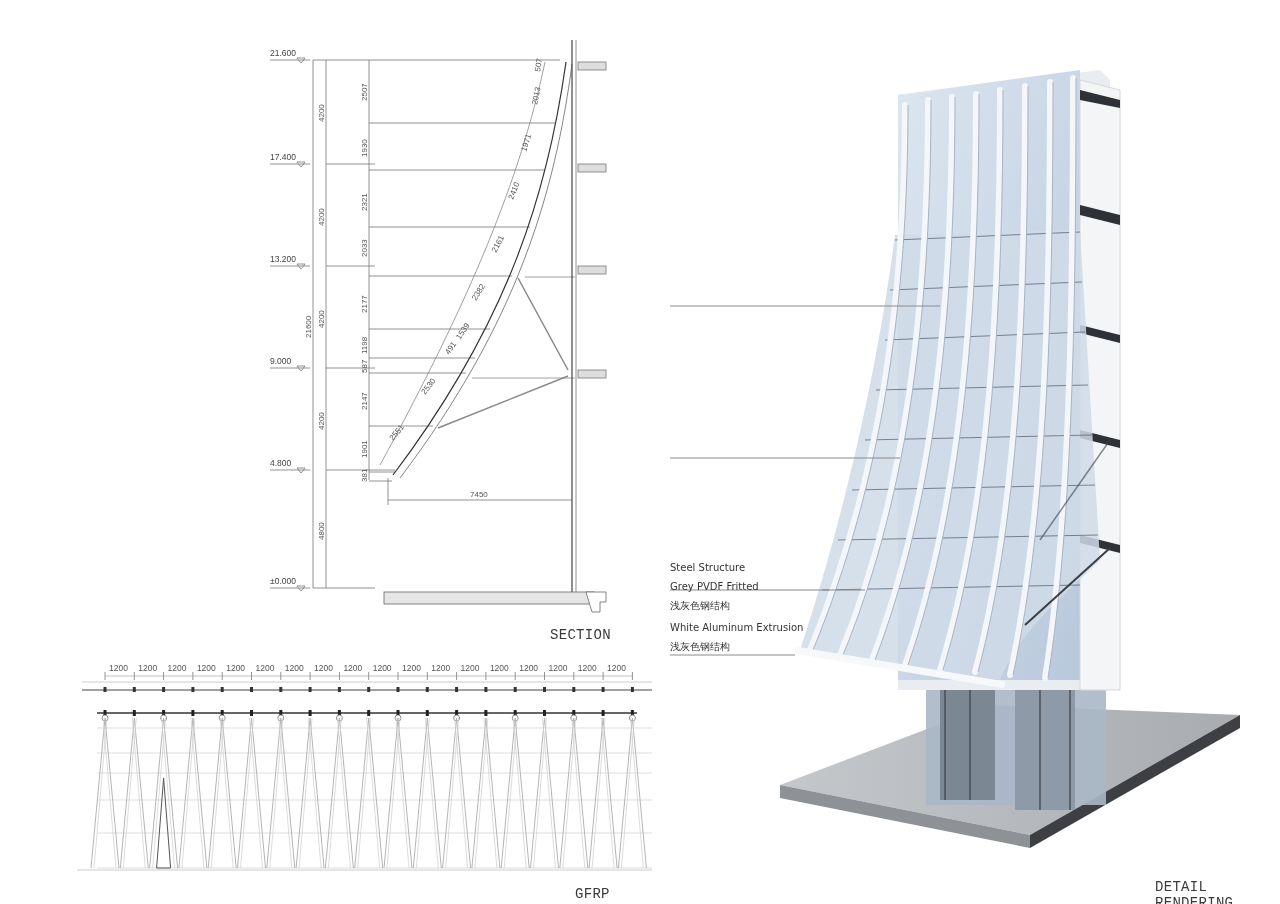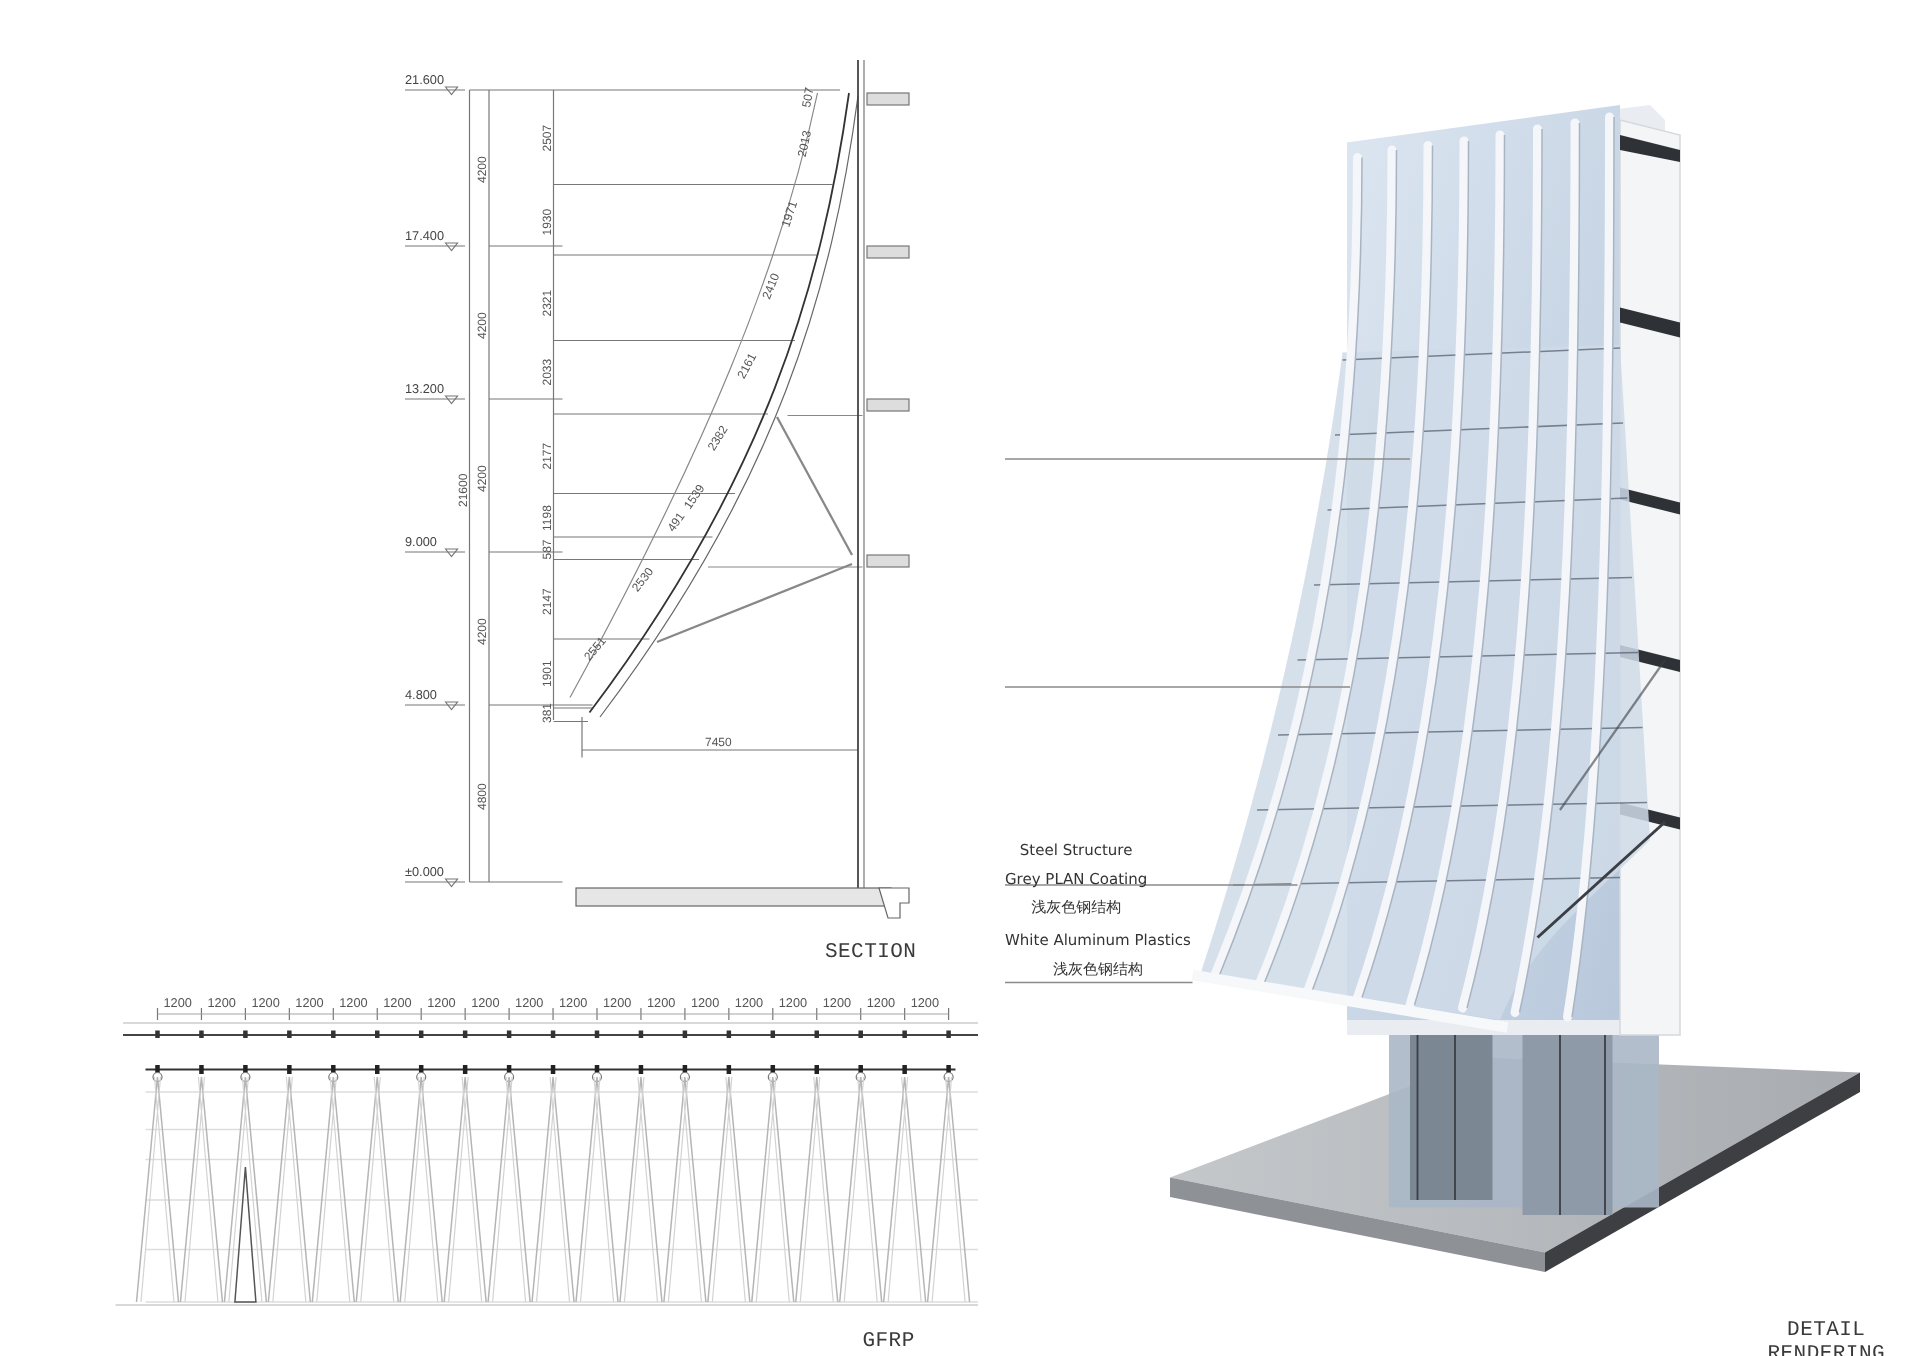--- a/index.html
+++ b/index.html
@@ -1,17 +1,17 @@
 <!DOCTYPE html>
 <html><head>
 <meta charset="utf-8">
 <style>
   html,body{margin:0;padding:0;background:#ffffff;}
   body{width:1280px;height:904px;position:relative;overflow:hidden;font-family:"Liberation Sans",sans-serif;color:#333;}
-  .abs{position:absolute;text-align:center;}
+  .abs{position:absolute;}
   svg text{font-family:"Liberation Sans",sans-serif;}
   .caption{position:absolute;font-size:14px;letter-spacing:0.3px;color:#3a3a3a;font-family:Liberation Mono, monospace;}
   .label-block{position:absolute;font-size:10px;color:#333;line-height:19px;font-family:"DejaVu Sans",sans-serif;}
   .label-block .ln{display:block;white-space:nowrap;}
 </style>
 </head>
 <body>
 
 <div class="abs" style="left:0;top:0;width:640px;height:650px;">
   <svg width="640" height="650" viewBox="0 0 640 650">
@@ -341,22 +341,22 @@
     <g stroke="#8a8a8a" stroke-width="1">
       <line x1="30" y1="306" x2="300" y2="306"></line>
       <line x1="30" y1="458" x2="260" y2="458"></line>
       <line x1="30" y1="590" x2="225" y2="590"></line>
       <line x1="30" y1="655" x2="155" y2="655"></line>
     </g>
   </svg>
 
   <div class="label-block" style="left:30px;top:534px;margin-top:24px;">
     <span class="ln">Steel Structure</span>
-    <span class="ln">Grey PLAN Coating</span>
+    <span class="ln">Grey PVDF Fritted</span>
     <span class="ln">浅灰色钢结构</span>
   </div>
   <div class="label-block" style="left:30px;top:618px;">
-    <span class="ln">White Aluminum Plastics</span>
+    <span class="ln">White Aluminum Extrusion</span>
     <span class="ln">浅灰色钢结构</span>
   </div>
 
   <div class="caption" style="left:515px;top:879px;">DETAIL RENDERING</div>
 </div>
 
 </body></html>

